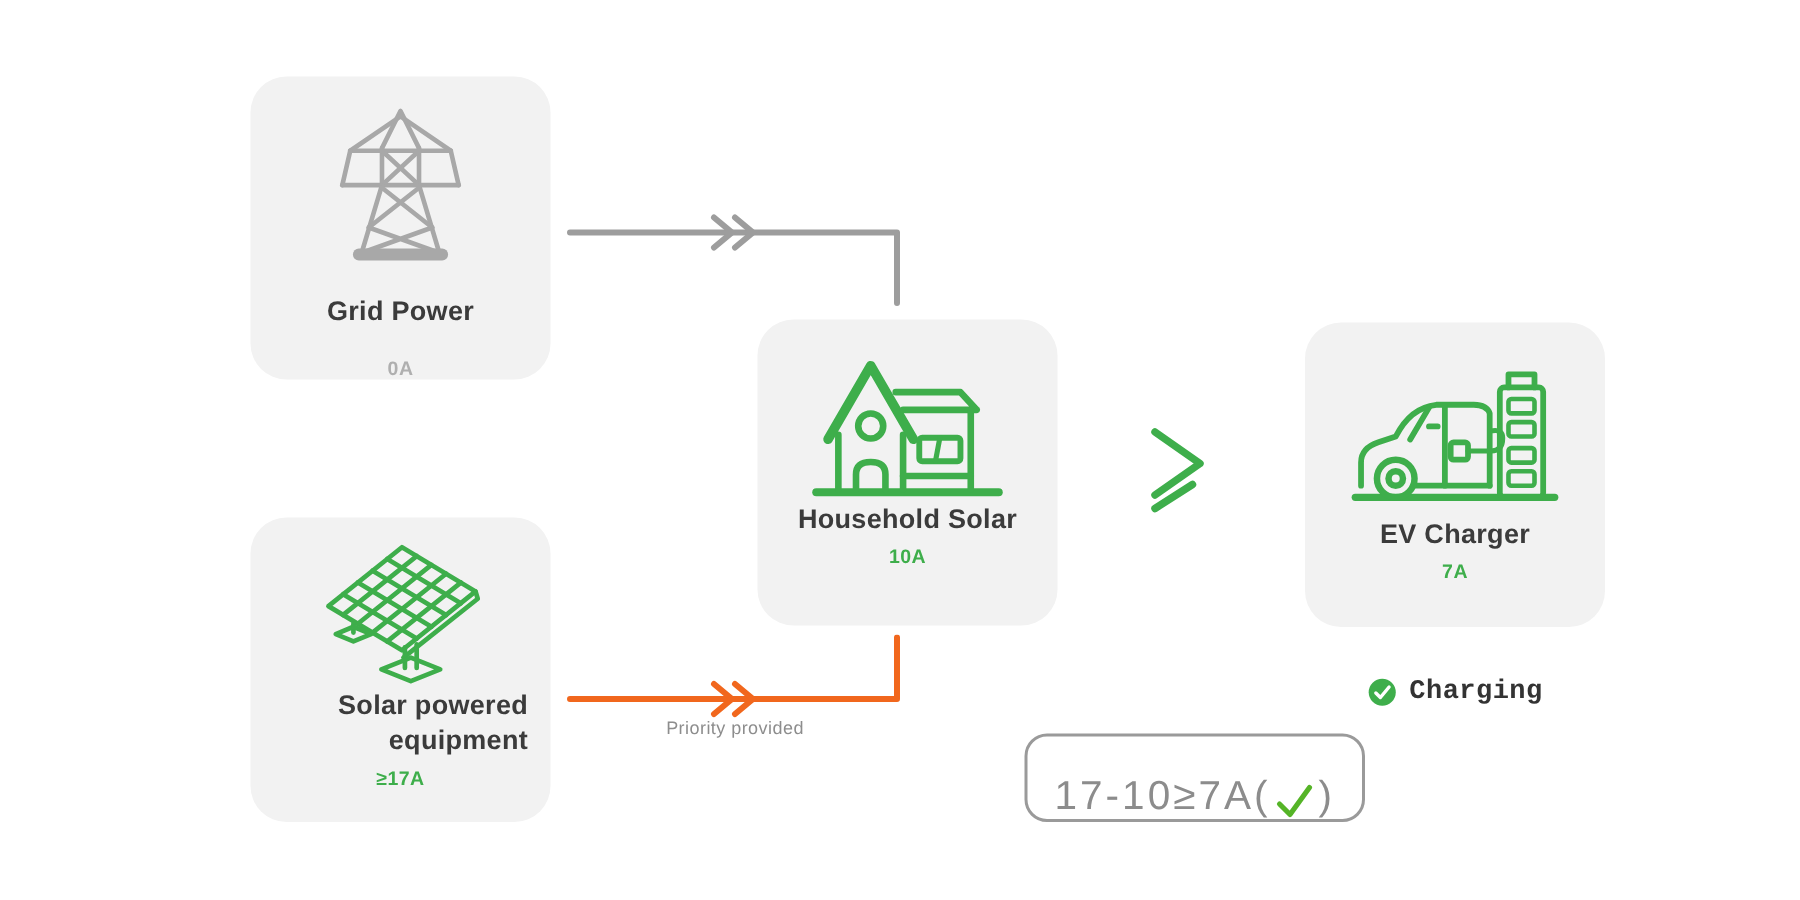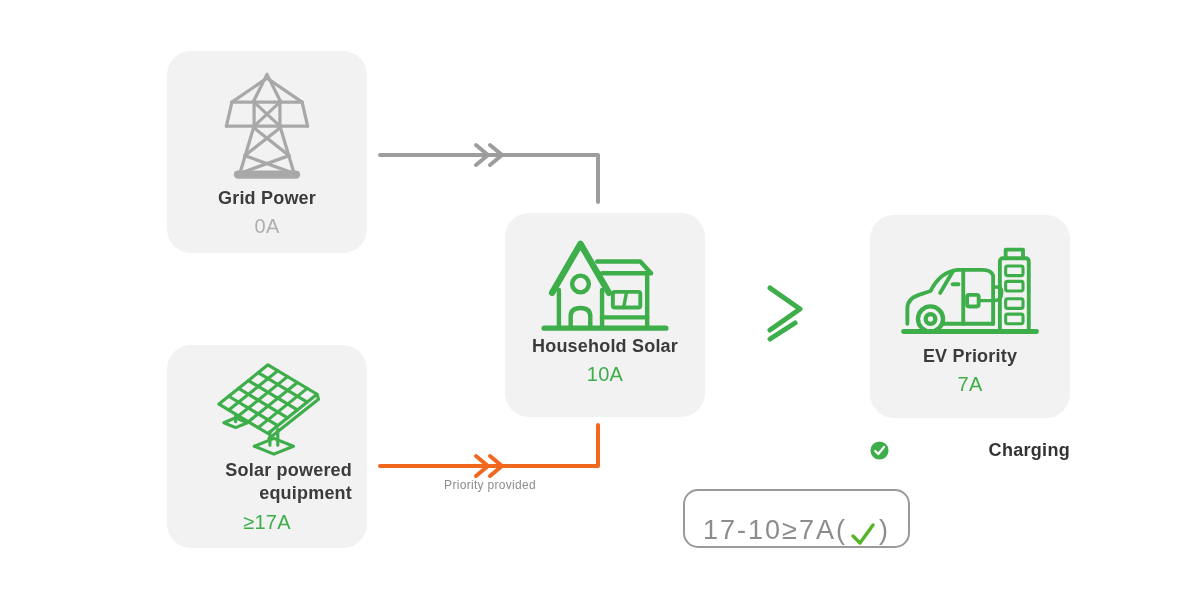--- a/index.html
+++ b/index.html
@@ -8,36 +8,36 @@
     font-family:"Liberation Sans",sans-serif;
   }
   .card{
     position:absolute;background:#F2F2F2;border-radius:24px;
     display:flex;flex-direction:column;align-items:center;box-sizing:border-box;
   }
   .card-title{
     font-size:18px;font-weight:700;color:#3B3B3B;letter-spacing:.2px;
     text-align:center;line-height:1.3;
   }
-  .card-value{font-size:20px;font-weight:400;margin-top:5px;letter-spacing:.3px;}
+  .card-value{font-size:13px;font-weight:700;margin-top:5px;letter-spacing:.3px;}
   .value-gray{color:#AFAFAF;}
   .value-green{color:#3EAE4B;}
-  #card-grid{left:167px;top:51px;width:200px;height:202px;padding-top:16px;}
+  #card-grid{left:167px;top:51px;width:200px;height:202px;padding-top:16px;gap:14px;}
   #card-solar{left:167px;top:345px;width:200px;height:203px;padding-top:12px;}
   #card-solar .card-title{width:170px;text-align:right;}
   #card-household{left:505px;top:213px;width:200px;height:204px;padding-top:20px;}
   #card-ev{left:870px;top:215px;width:200px;height:203px;padding-top:24px;}
   .abs{position:absolute;}
   #priority-label{
     left:395px;top:478px;width:190px;text-align:center;
     font-size:12px;color:#8D8D8D;letter-spacing:.3px;
   }
   #charging-row{
-    left:870px;top:440px;width:200px;display:flex;align-items:center;
-    justify-content:space-between;gap:9px;
+    left:870px;top:451px;width:200px;display:flex;align-items:center;
+    justify-content:center;gap:9px;font-family:Liberation Mono, monospace;
   }
   #charging-label{font-size:18px;font-weight:700;color:#333333;letter-spacing:.3px;}
   #formula-box{
     left:683px;top:489px;width:227px;height:59px;box-sizing:border-box;
     border:2.5px solid #9A9A9A;border-radius:15px;background:#ffffff;
     display:flex;align-items:flex-end;justify-content:center;
     font-size:27px;color:#8C8C8C;letter-spacing:2px;
   }
   #formula-box svg{margin:2px 3px 0 3px;}
   .icon-svg{display:block;}
@@ -117,21 +117,21 @@
         <path d="M46,88 H99" stroke-width="4"></path>
         <path d="M44,56 L57,34" stroke-width="4"></path>
         <path d="M68,33 V88" stroke-width="4"></path>
         <path d="M57,47 H63" stroke-width="4"></path>
         <rect x="72" y="58" width="12" height="12" rx="2" stroke-width="4"></rect>
         <path d="M84,64 L100,64 Q108,64 108,55 Q108,49 101,50" stroke-width="3.5"></path>
         <circle cx="34" cy="83" r="13" stroke-width="4.5"></circle>
         <circle cx="34" cy="83" r="5" stroke-width="4.5"></circle>
       </g>
     </svg>
-    <div class="card-title">EV Priority</div>
+    <div class="card-title">EV Charger</div>
     <div class="card-value value-green">7A</div>
   </div>
 
   <svg class="abs" style="left:378px;top:138px;" width="226" height="66" viewBox="0 0 226 66">
     <g stroke="#9D9D9D" stroke-width="4" fill="none" stroke-linecap="round" stroke-linejoin="round">
       <path d="M2,17 H220 V64"></path>
       <path d="M98,7 L110,17 L98,27"></path>
       <path d="M112,7 L124,17 L112,27"></path>
     </g>
   </svg>

